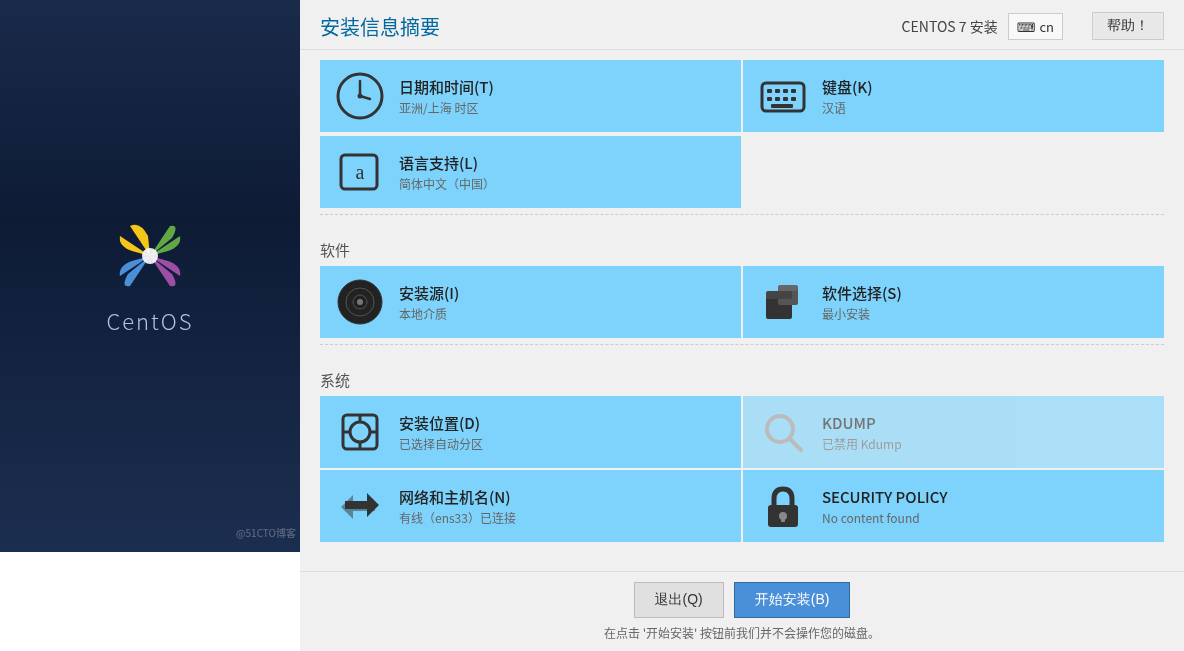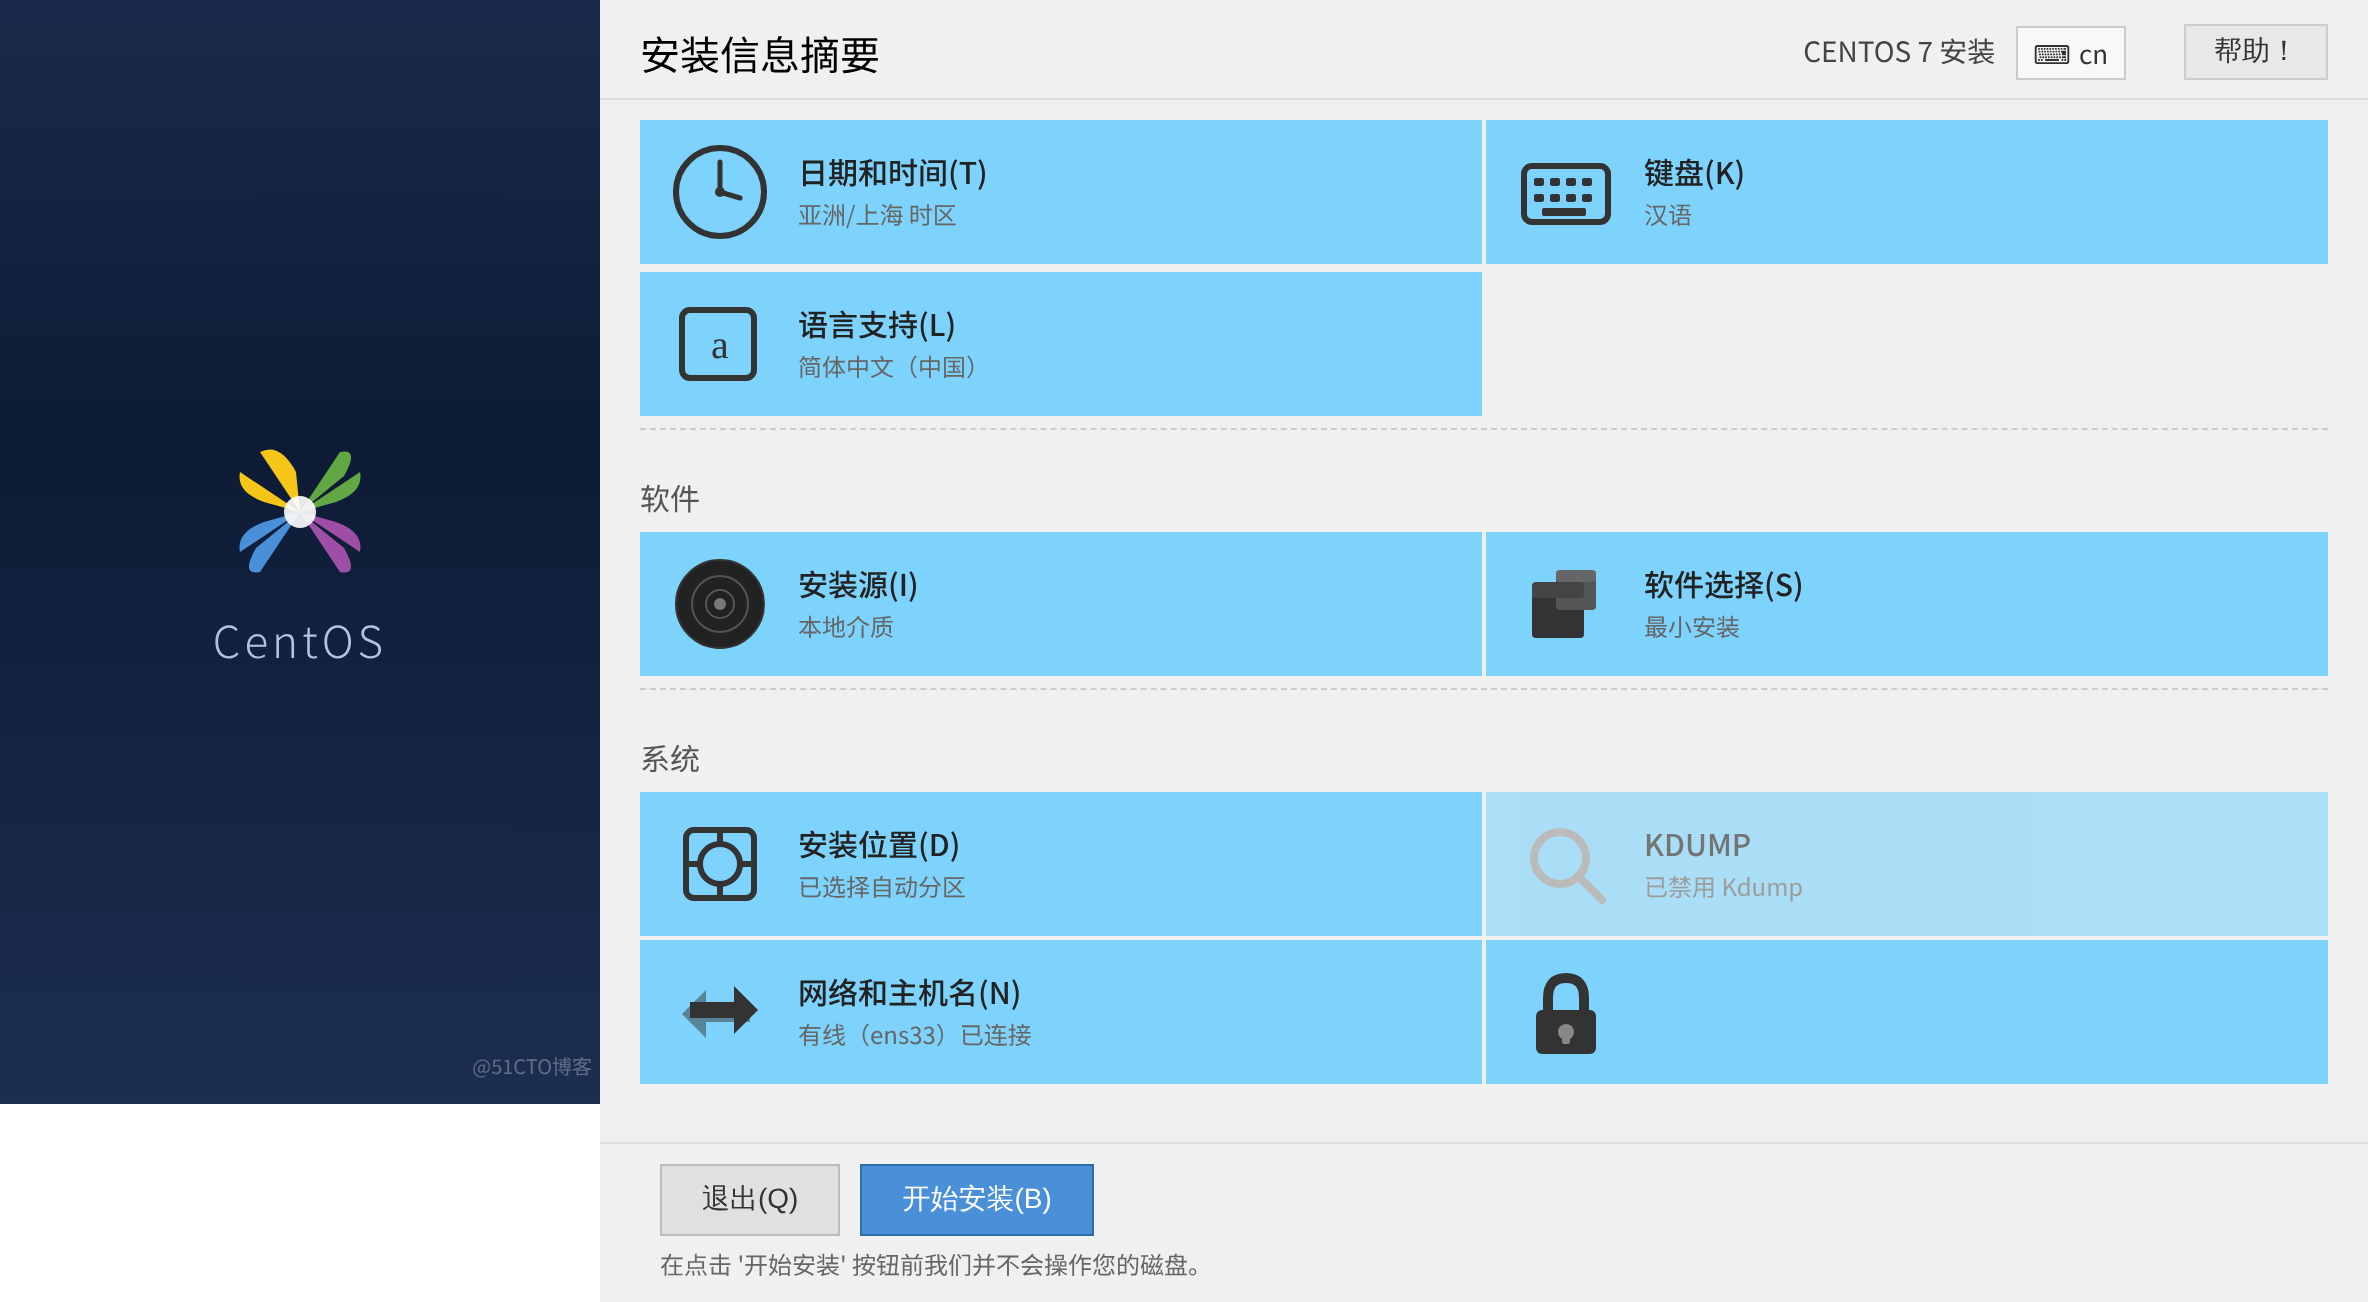--- a/index.html
+++ b/index.html
@@ -58,21 +58,21 @@
       padding: 12px 20px 8px 20px;
       display: flex;
       justify-content: space-between;
       align-items: flex-start;
       border-bottom: 1px solid #ddd;
     }
 
     .page-title {
       font-size: 20px;
       font-weight: 400;
-      color: #000000;
+      color: #0369a1;
     }
 
     .header-right {
       display: flex;
       align-items: center;
       gap: 10px;
     }
 
     .centos-version {
       font-size: 14px;
@@ -177,21 +177,21 @@
       color: #666;
     }
 
     
     .bottom-bar {
       background: #f0f0f0;
       border-top: 1px solid #ddd;
       padding: 10px 30px;
       display: flex;
       flex-direction: column;
-      align-items: flex-start;
+      align-items: center;
       gap: 6px;
     }
 
     .bottom-buttons {
       display: flex;
       gap: 10px;
     }
 
     .btn-quit {
       background: #e0e0e0;
@@ -427,20 +427,24 @@
       <div class="item-card">
         <div class="item-icon">
           <svg width="50" height="50" viewBox="0 0 50 50" xmlns="http://www.w3.org/2000/svg">
 
             <rect x="10" y="24" width="30" height="22" rx="3" fill="#333"></rect>
             <path d="M16 24 L16 18 Q16 8 25 8 Q34 8 34 18 L34 24" fill="none" stroke="#333" stroke-width="5"></path>
             <circle cx="25" cy="35" r="4" fill="#888"></circle>
             <rect x="23" y="35" width="4" height="6" rx="1" fill="#888"></rect>
           </svg>
         </div>
+        <div class="item-text">
+          <span class="item-title">SECURITY POLICY</span>
+          <span class="item-subtitle">No content found</span>
+        </div>
       </div>
     </div>
 
   </div>
 
   <div class="bottom-bar">
     <div class="bottom-buttons">
       <button class="btn-quit">退出(Q)</button>
       <button class="btn-install">开始安装(B)</button>
     </div>

